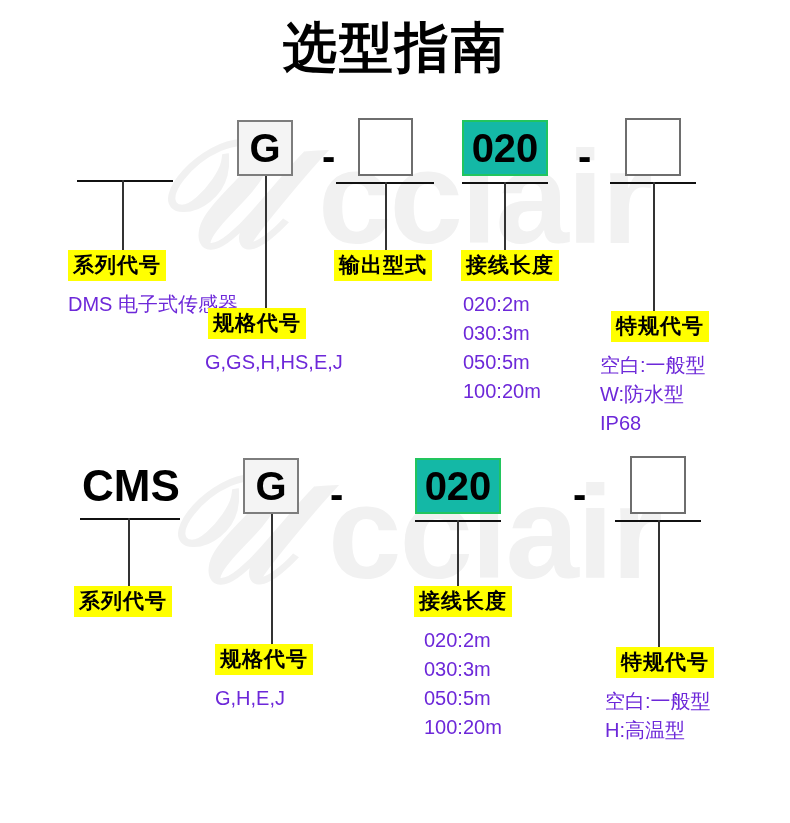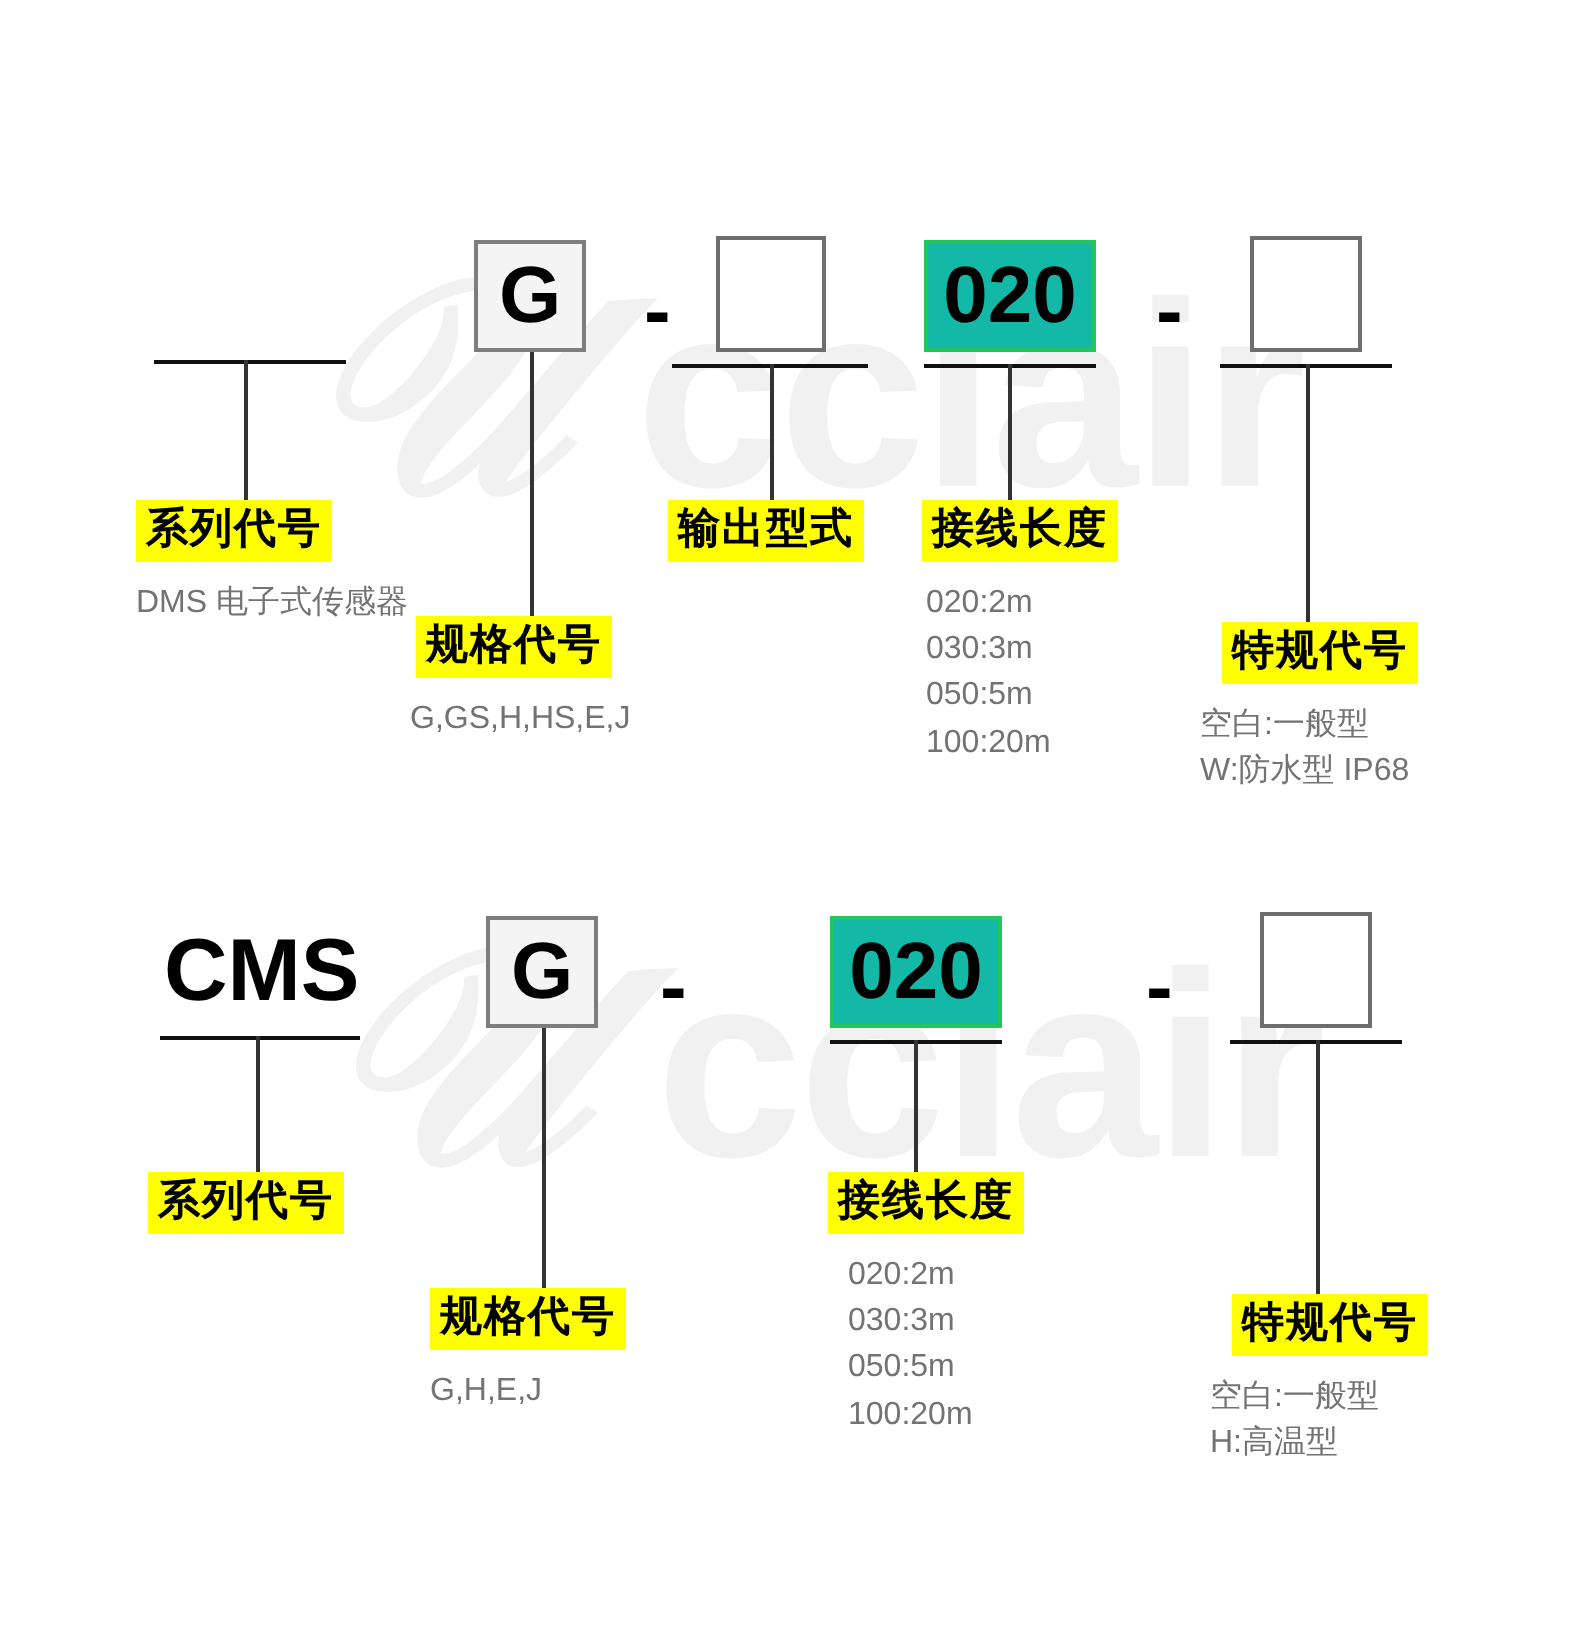--- a/index.html
+++ b/index.html
@@ -117,40 +117,41 @@
     font-weight: bold;
     line-height: 1.25;
     padding: 2px 5px 3px 5px;
     white-space: nowrap;
     letter-spacing: 1px;
   }
 
   
   .desc {
     position: absolute;
-    font-size: 16px;
-    color: #737373;
+    font-size: 20px;
+    color: #6d28d9;
     line-height: 1.45;
     white-space: pre-line;
   }
   .desc.center {
     text-align: left;
   }
 </style>
 </head>
 <body>
 
 <div id="page">
 
   <div class="watermark wm-script" style="left:150px; top:105px; font-size:150px;">𝒰</div>
   <div class="watermark" style="left:318px; top:122px; font-size:132px;">cclair</div>
 
   <div class="watermark wm-script" style="left:160px; top:440px; font-size:150px;">𝒰</div>
   <div class="watermark" style="left:328px; top:457px; font-size:132px;">cclair</div>
 
+  <div class="page-title">选型指南</div>
 
   <div class="layer">
 
 
     <div class="code-box" style="left:237px; top:120px; width:56px; height:56px;">G</div>
 
     <div class="dash" style="left:322px; top:136px;">-</div>
 
     <div class="code-box plain" style="left:358px; top:118px; width:55px; height:58px;"></div>
 

